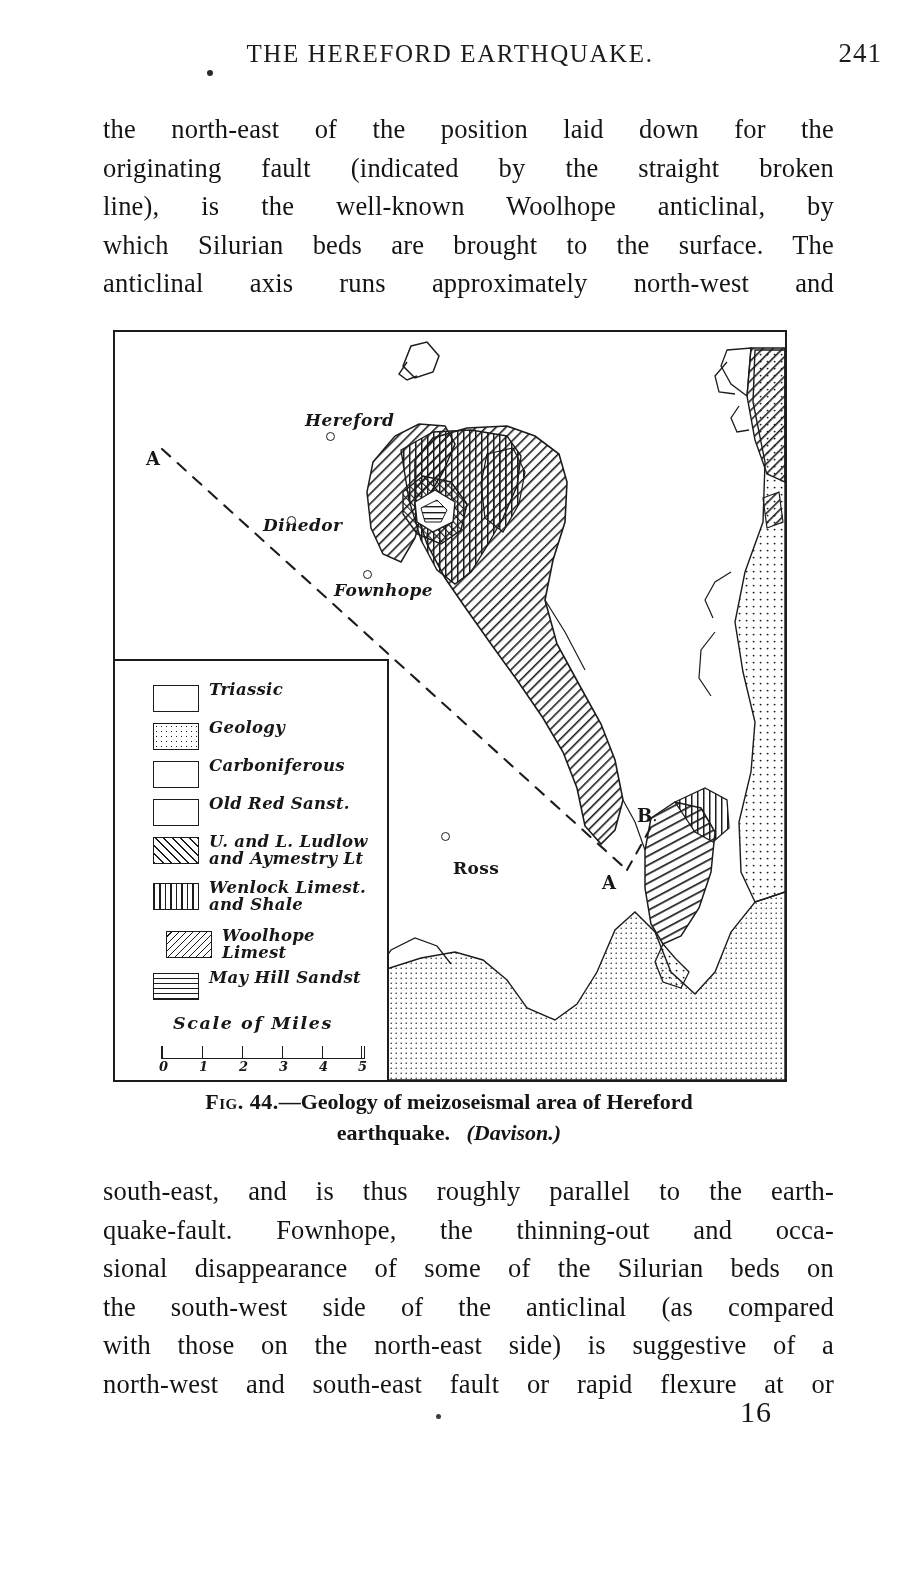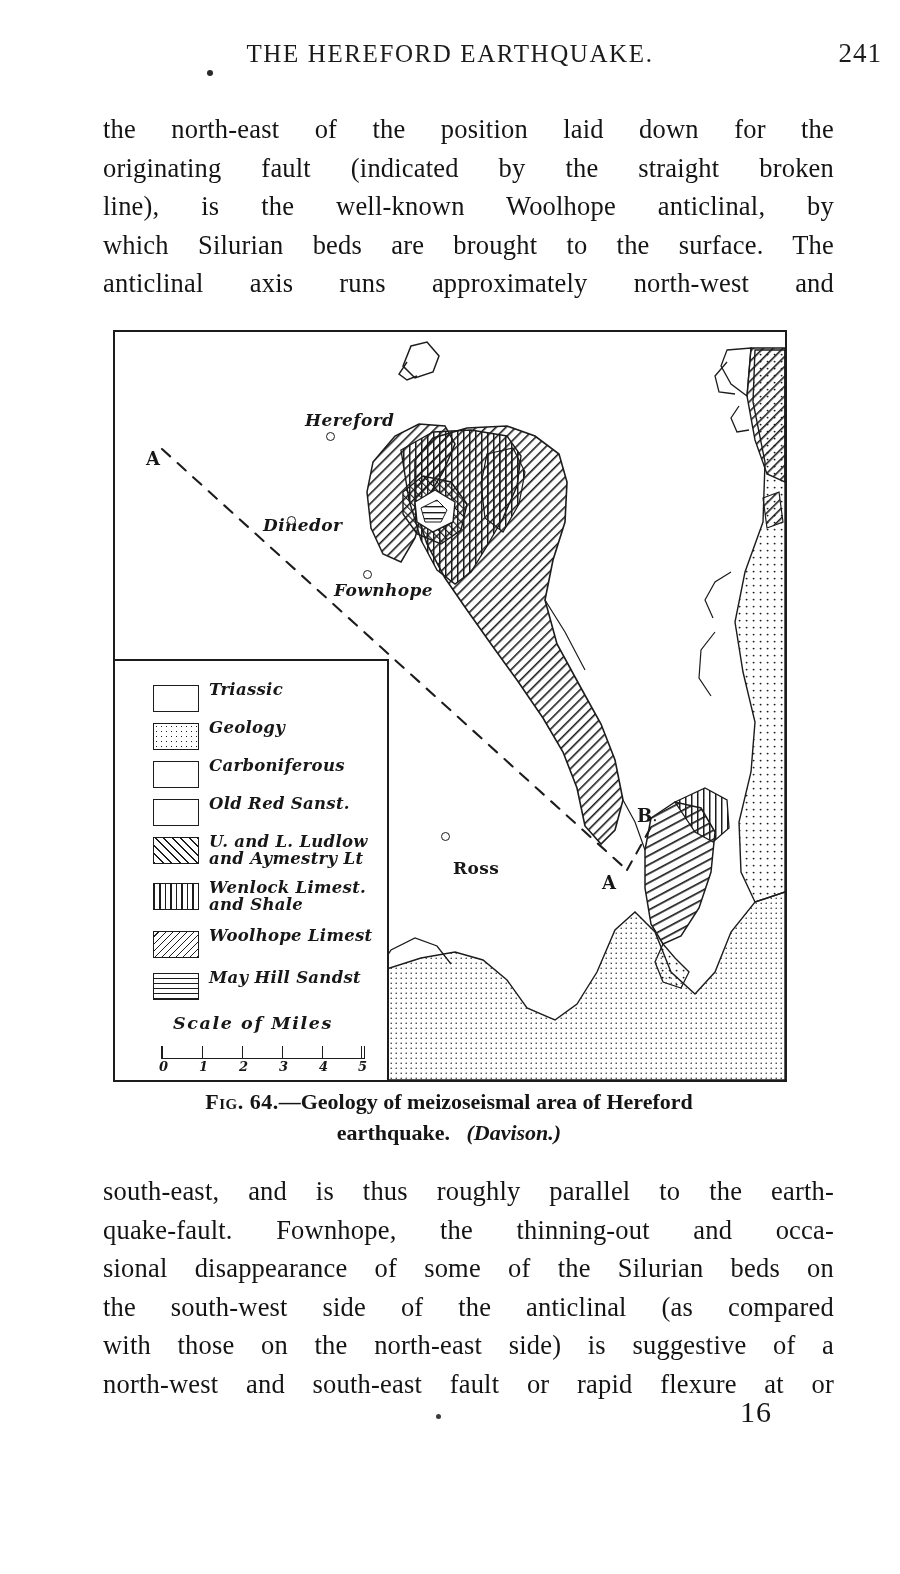--- a/index.html
+++ b/index.html
@@ -403,21 +403,21 @@
             <span class="legend-label">U. and L. Ludlow
 and Aymestry Lt</span>
           </div>
 
           <div class="legend-row" style="height:48px;">
             <span class="legend-swatch sw-vert"></span>
             <span class="legend-label">Wenlock Limest.
 and Shale</span>
           </div>
 
-          <div class="legend-row" style="height:42px;">
+          <div class="legend-row" style="height:42px;margin-left:13px;">
             <span class="legend-swatch sw-hatch-left-fine"></span>
             <span class="legend-label">Woolhope Limest</span>
           </div>
 
           <div class="legend-row">
             <span class="legend-swatch sw-horiz"></span>
             <span class="legend-label">May Hill Sandst</span>
           </div>
 
         </div>
@@ -437,21 +437,21 @@
           <span style="left:84px;">2</span>
           <span style="left:124px;">3</span>
           <span style="left:164px;">4</span>
           <span style="left:203px;">5</span>
         </div>
       </div>
 
     </div>
 
     <div class="fig-caption">
-      <span class="smallcaps">Fig. 64.</span><span>—Geology of meizoseismal area of Hereford</span><br>
+      <span class="smallcaps">Fig. 44.</span><span>—Geology of meizoseismal area of Hereford</span><br>
       <span>earthquake.</span>&nbsp;&nbsp;&nbsp;<i>(Davison.)</i>
     </div>
   </div>
 
   <div class="body-text" id="para-bottom">
     <span class="line jst">south-east, and is thus roughly parallel to the earth-</span>
     <span class="line jst">quake-fault.   Fownhope, the thinning-out and occa-</span>
     <span class="line jst">sional disappearance of some of the Silurian beds on</span>
     <span class="line jst">the south-west side of the anticlinal (as compared</span>
     <span class="line jst">with those on the north-east side) is suggestive of a</span>

